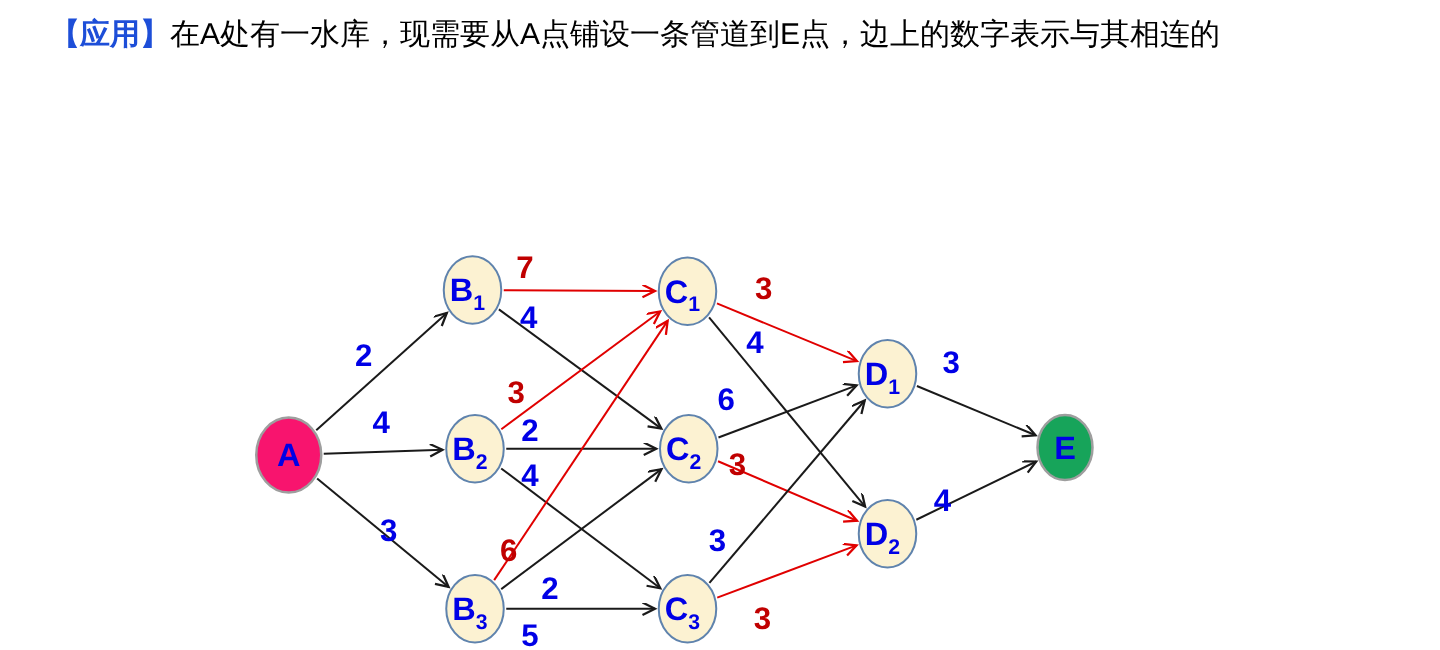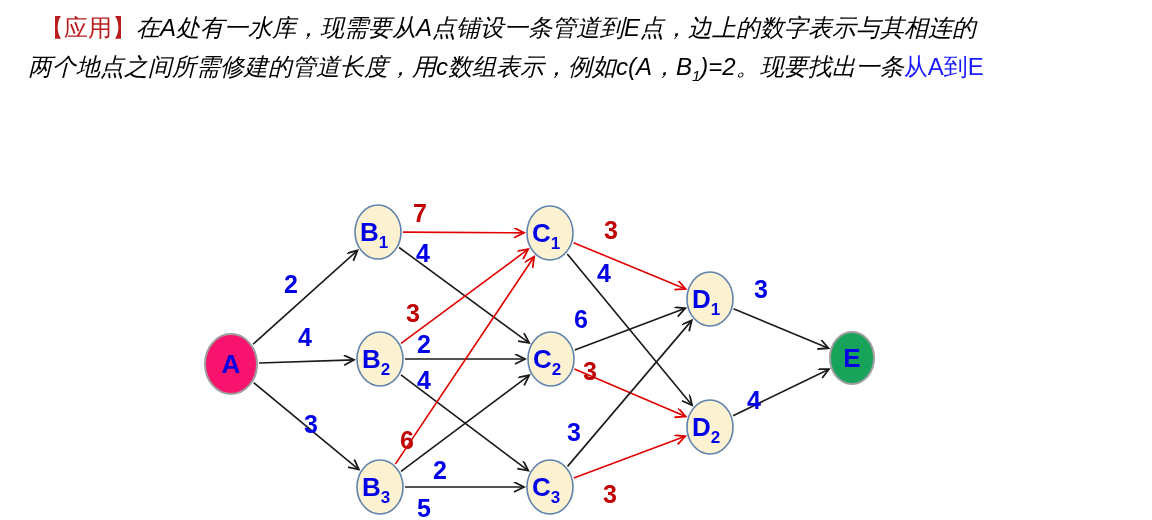--- a/index.html
+++ b/index.html
@@ -7,23 +7,23 @@
     width:1152px;height:520px;position:relative;overflow:hidden;
     background:#ffffff;
     font-family:"Liberation Sans","DejaVu Sans",sans-serif;
   }
   #problem-statement{
     position:absolute;left:28px;top:8px;width:1116px;
     font-size:24px;line-height:39px;color:#000;
   }
   .text-line{white-space:nowrap;}
   .text-line.indent{padding-left:12px;}
-  .run-red{color:#b91c1c;font-weight:normal;}
+  .run-red{color:#1d4ed8;font-weight:bold;}
   .run-blue{color:#1a1aff;}
-  .run-black{color:#000000;font-style:italic;}
+  .run-black{color:#000000;}
   sub.run-sub{font-size:15px;}
   #graph-wrap{position:absolute;left:0;top:0;width:1152px;height:520px;}
   svg{display:block;}
   .edge-label{font-size:25px;font-weight:bold;font-family:"Liberation Sans","DejaVu Sans",sans-serif;}
   .node-label{font-size:26px;font-weight:bold;font-family:"Liberation Sans","DejaVu Sans",sans-serif;}
 </style>
 </head>
 <body>
 
 <div id="graph-wrap">
@@ -112,14 +112,13 @@
       </g>
       <g>
         <ellipse cx="852" cy="358" rx="22" ry="26" fill="#17a45a" stroke="#9e9e9e" stroke-width="2"></ellipse>
         <text x="852" y="367" text-anchor="middle" class="node-label" fill="#0000e6">E</text>
       </g>
     </svg>
 </div>
 
 <div id="problem-statement">
     <div class="text-line indent"><span class="run-red">【应用】</span><span class="run-black">在A处有一水库，现需要从A点铺设一条管道到E点，边上的数字表示与其相连的</span></div>
-    <div class="text-line"><span class="run-black">两个地点之间所需修建的管道长度，用c数组表示，例如c(A，B</span><sub class="run-black run-sub">1</sub><span class="run-black">)=2。现要找出一条</span><span class="run-blue">从A到E</span></div>
   </div>
 
 </body></html>

